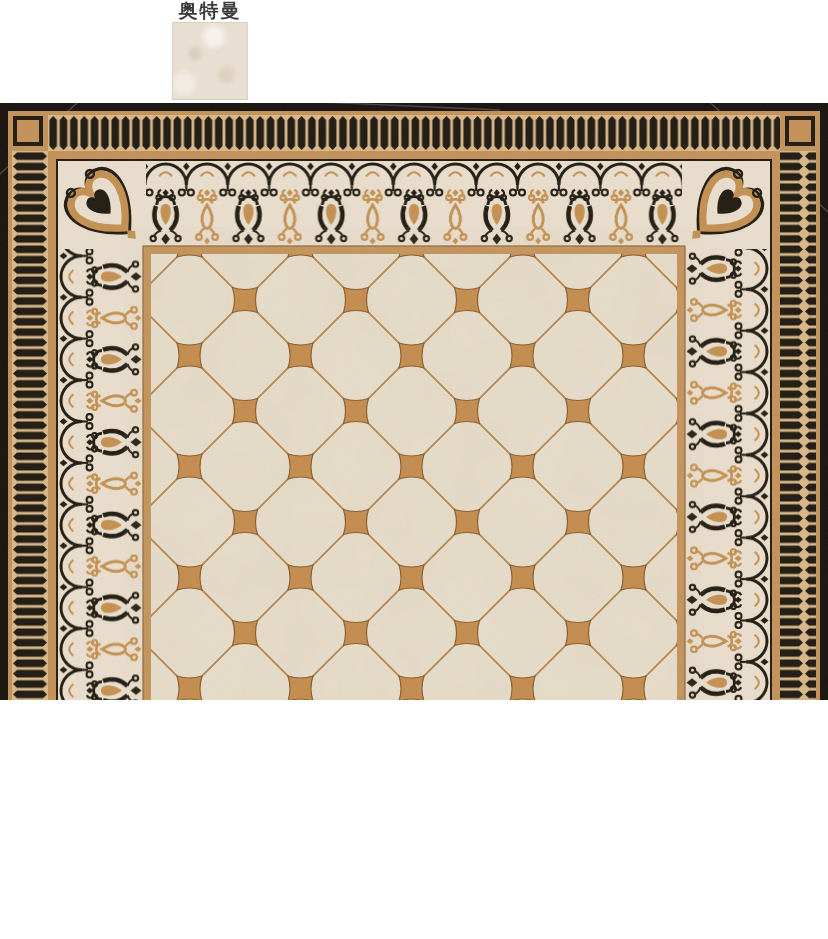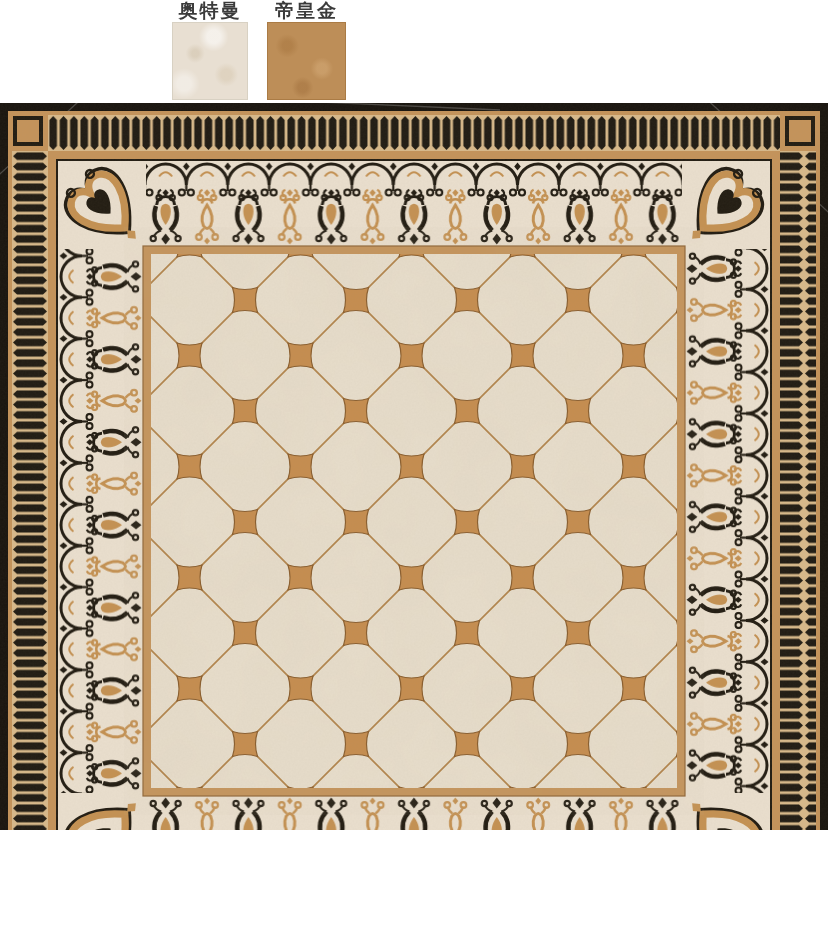--- a/index.html
+++ b/index.html
@@ -1,16 +1,16 @@
 <!DOCTYPE html>
 <html style="--edge-black: #18140e; --tan: #c4935a; --tan-dark: #8f6536; --stripe-black: #201b13; --stripe-gap: #d8b98a; --ink: #221c12; --gold: #c49152; --cream: #eadfce; --field-cream: #e8decc; --grid-line: #b2854e; --accent: #c58d4f; --accent-edge: #8a5e2e; --swatch0: #e8dfd2; --swatch1: #bd8e58; --swatch2: #141210; --swatch2-vein: #e3e3e3;"><head>
 <meta charset="utf-8">
 <style>
   html,body{margin:0;padding:0;background:#ffffff;}
-  .page{position:relative;width:828px;height:830px;background:#fff;overflow:hidden;
+  .page{position:relative;width:828px;height:700px;background:#fff;overflow:hidden;
         font-family:Liberation Sans, sans-serif;}
   
   .swatch-row{position:absolute;left:0;top:0;width:828px;height:103px;}
   .swatch{position:absolute;top:2px;text-align:center;}
   .swatch-label{font-size:19px;font-weight:600;color:#3b3b3b;letter-spacing:2px;
                 height:17px;line-height:17px;white-space:nowrap;}
   .swatch-sample{margin-top:3px;height:78px;width:100%;box-sizing:border-box;}
   .sw0{left:172px;width:76px;}
   .sw1{left:267px;width:79px;}
   .sw2{left:370px;width:81px;}
@@ -56,24 +56,20 @@
 </head>
 <body>
 
 <div class="page">
 
   <div class="swatch-row">
     <div class="swatch sw0">
       <div class="swatch-label">奥特曼</div>
       <div class="swatch-sample sample-cream"></div>
     </div>
-    <div class="swatch sw1">
-      <div class="swatch-label">帝皇金</div>
-      <div class="swatch-sample sample-gold"></div>
-    </div>
   </div>
 
   <div class="pattern-wrap">
   <svg width="828" height="836" viewBox="0 0 828 836">
     <defs>
 
       <pattern id="stripesV" x="48" y="12" width="10.35" height="36" patternUnits="userSpaceOnUse">
         <rect class="f-gap" width="10.35" height="36"></rect>
         <path class="f-bar" d="M5.17,1 L8.95,5 L8.95,31 L5.17,35 L1.4,31 L1.4,5 Z"></path>
       </pattern>

